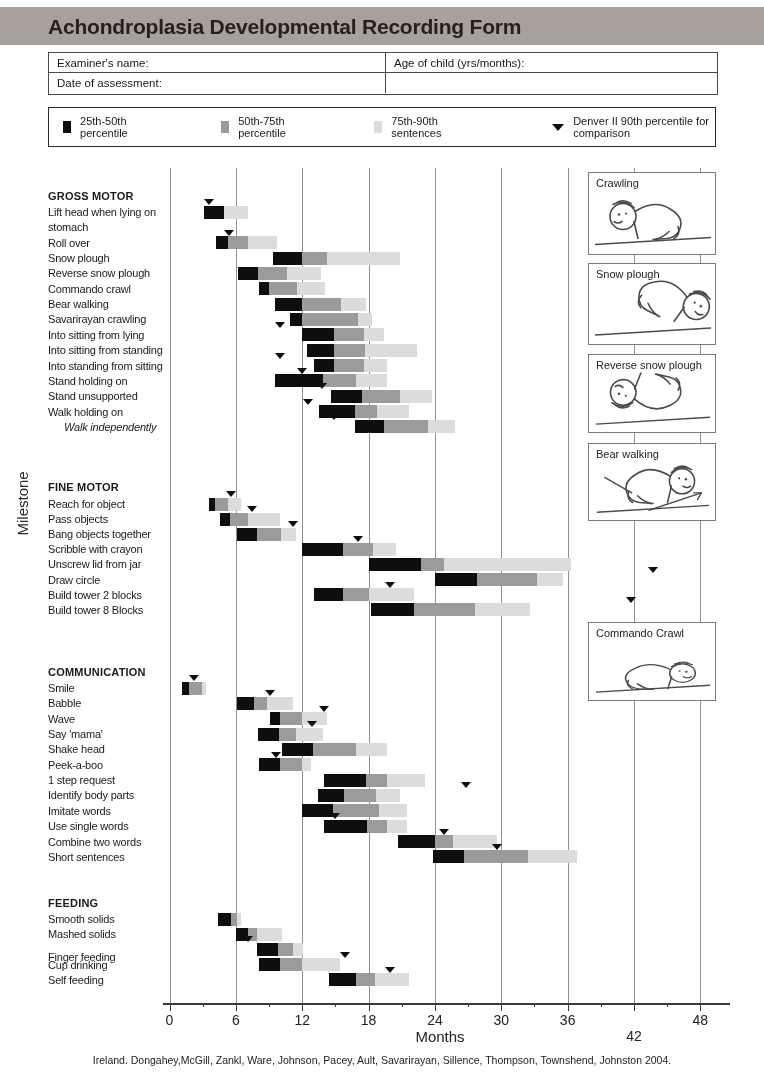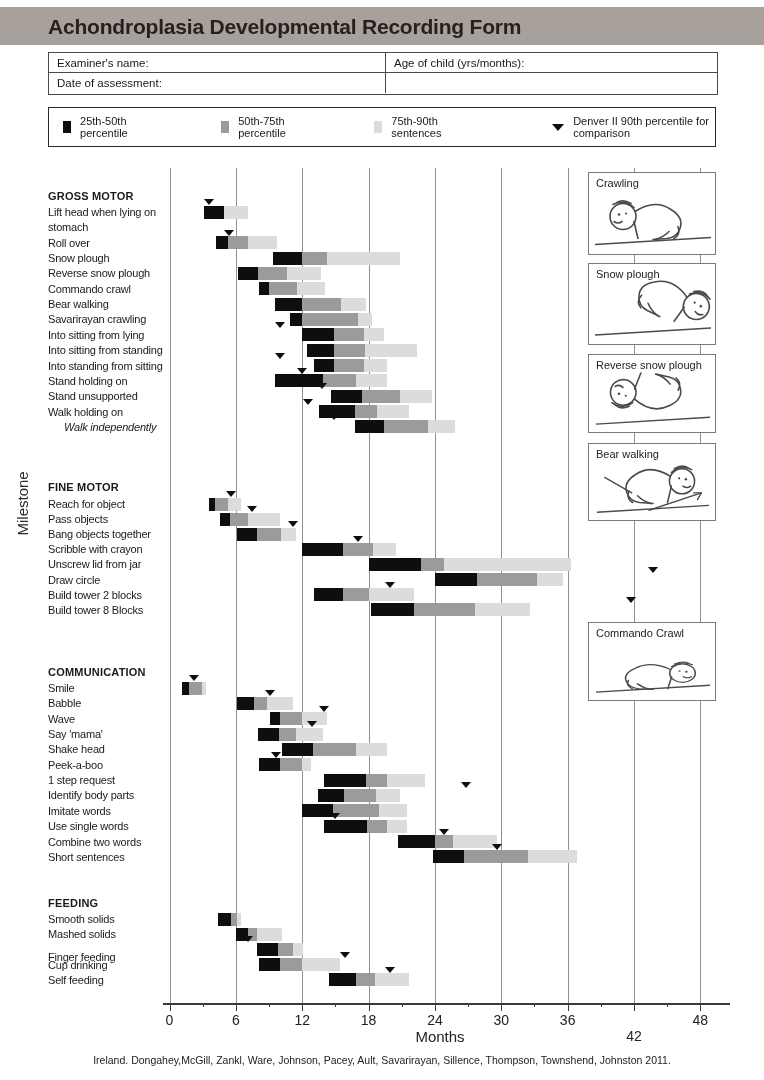--- a/index.html
+++ b/index.html
@@ -345,21 +345,21 @@
           <path d="M4 54 L120 47" fill="none" stroke="#4a4a4a" stroke-width="1.4"></path>
           <g transform="translate(0,16) scale(1,0.72)">
             <use href="#baby"></use>
           </g>
         </svg>
       </div>
     </div>
 
   <div class="abs xlab" style="left:405px;top:1028px;width:70px;text-align:center;">Months</div>
 
-  <div class="abs footer">Ireland. Dongahey,McGill, Zankl, Ware, Johnson, Pacey, Ault, Savarirayan, Sillence, Thompson, Townshend, Johnston 2011.</div>
+  <div class="abs footer">Ireland. Dongahey,McGill, Zankl, Ware, Johnson, Pacey, Ault, Savarirayan, Sillence, Thompson, Townshend, Johnston 2004.</div>
 
   <svg width="0" height="0" style="position:absolute" aria-hidden="true">
     <defs>
       <g id="baby">
         <g fill="none" stroke="#4a4a4a" stroke-width="1.6" stroke-linecap="round">
           <circle cx="92" cy="26" r="13" fill="#fff"></circle>
           <path d="M81 17 q10 -9 21 -3"></path>
           <path d="M84 13 q8 -5 14 -1"></path>
           <path d="M93 31 q4 3 8 0"></path>
           <path d="M80 21 Q60 8 44 19 Q31 27 35 38 Q38 47 48 48 L62 49"></path>

